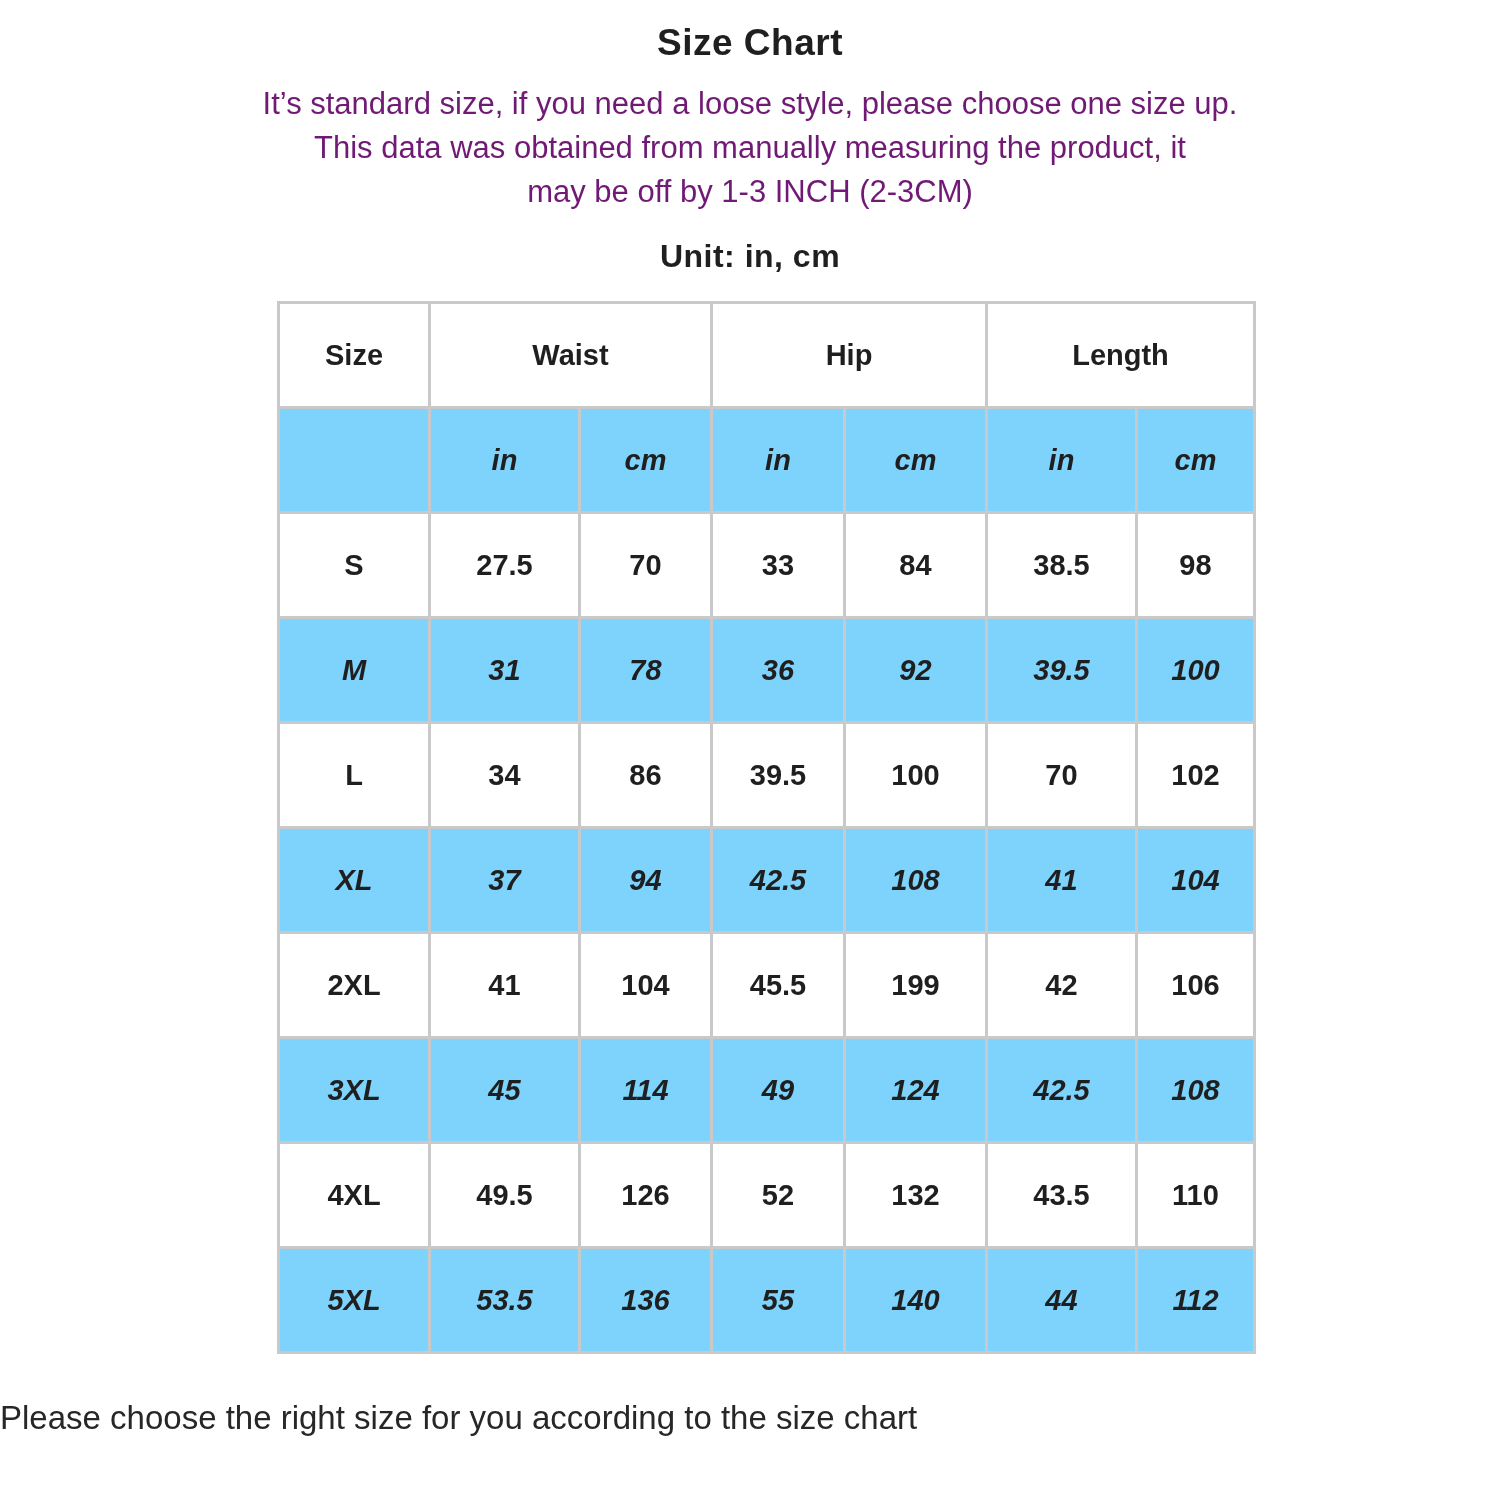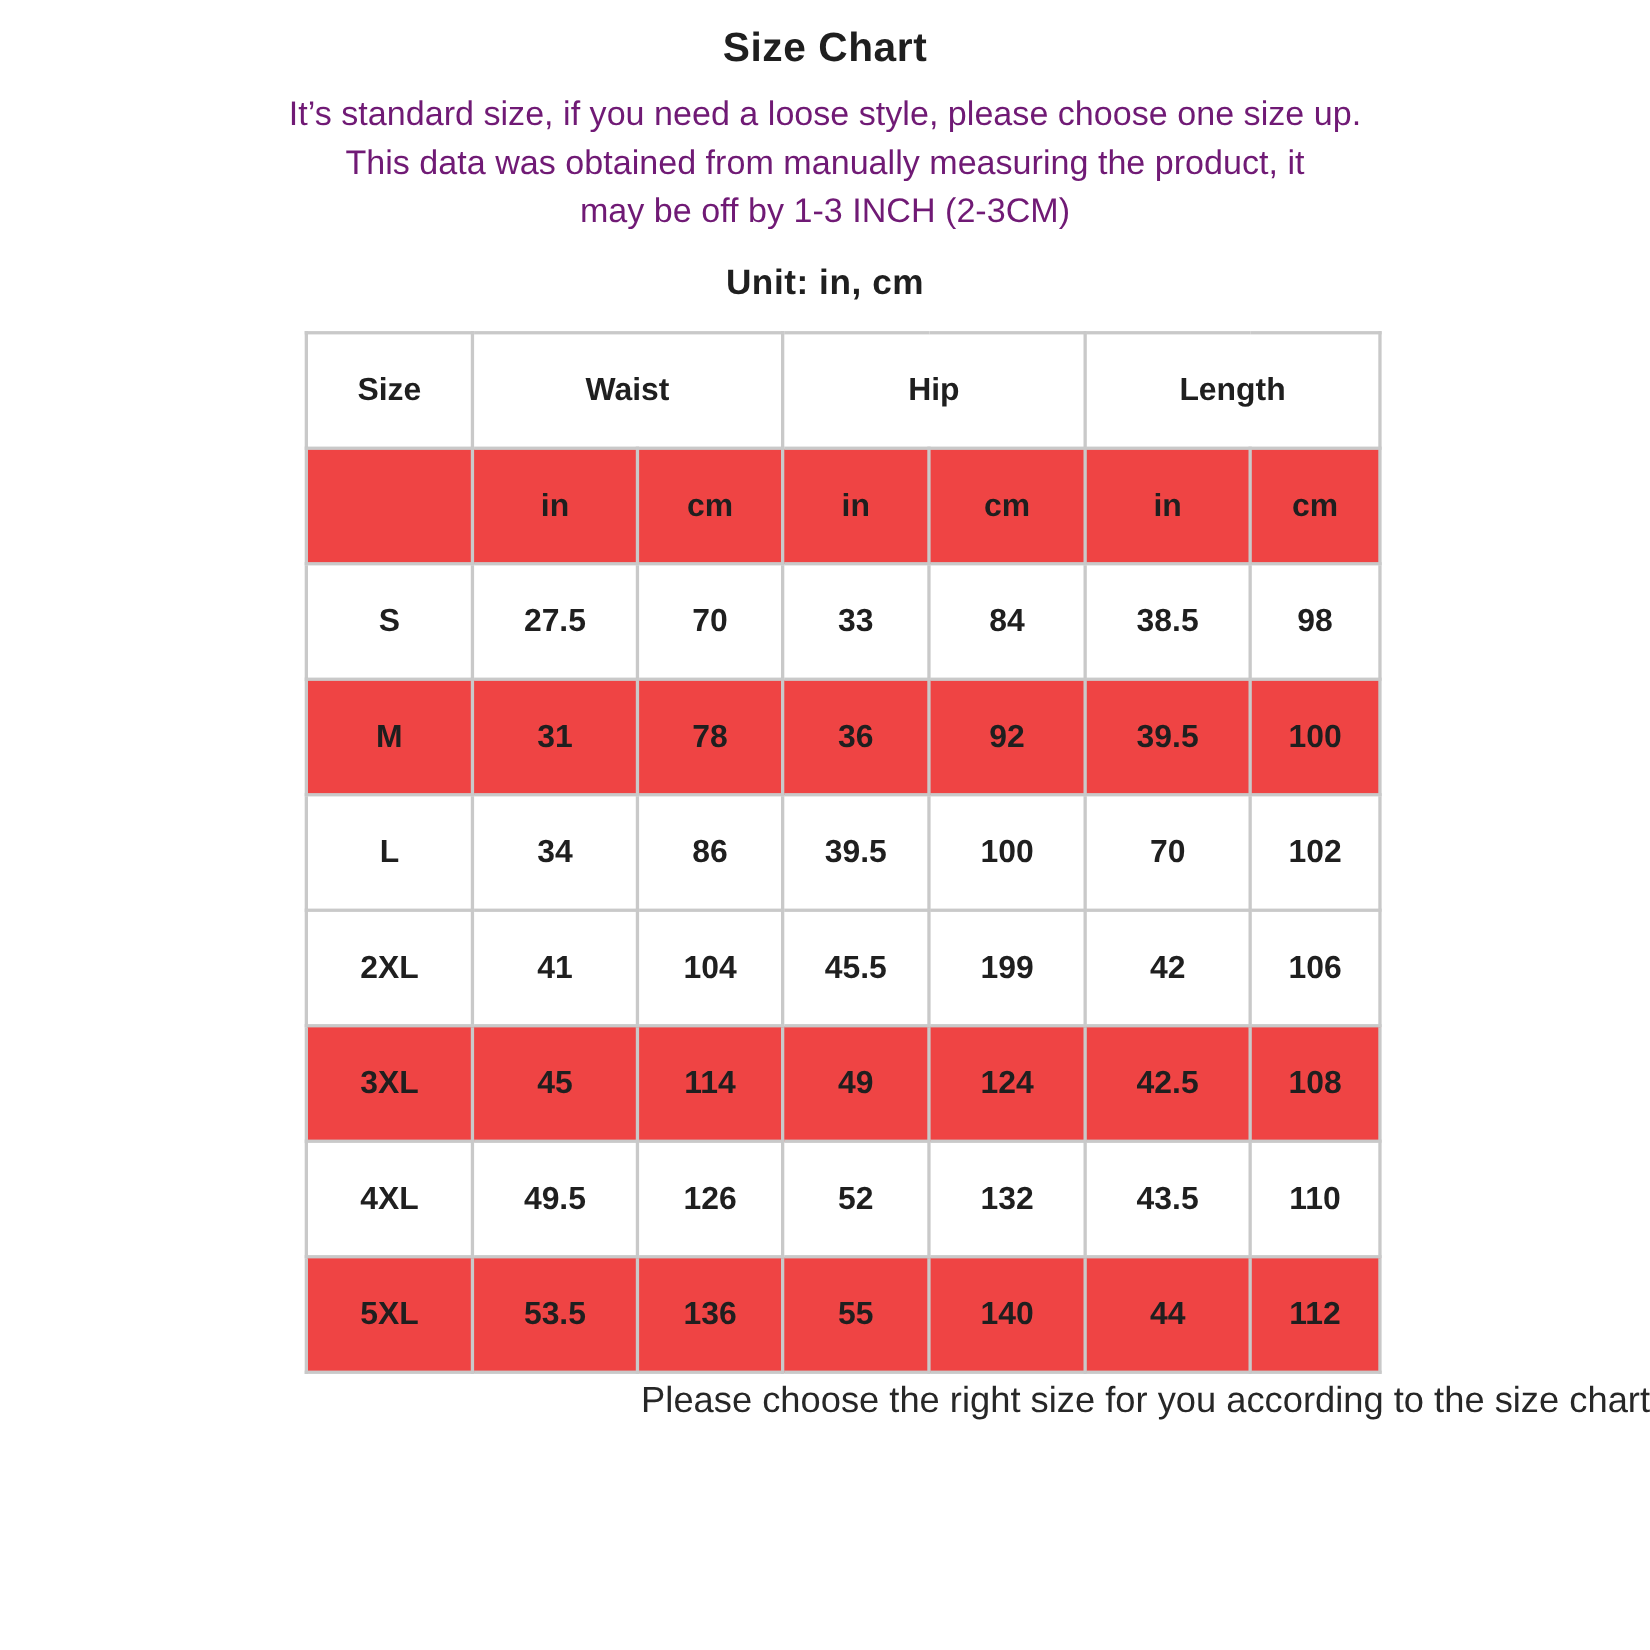--- a/index.html
+++ b/index.html
@@ -49,27 +49,29 @@
     text-align: center;
     vertical-align: middle;
     font-size: 29px;
     font-weight: 600;
     height: 105px;
     padding: 0 4px;
     color: #1f1f1f;
     background: #ffffff;
   }
   tr.alt th, tr.alt td {
-    background: #ef4444;
+    background: #7dd3fc;
+    font-style: italic;
   }
   .page-footer {
-    text-align: right;
+    text-align: left;
     font-size: 33px;
     font-weight: 400;
     line-height: 48px;
+    margin-top: 40px;
     color: #272727;
   }
 </style>
 </head>
 <body>
 
 <div class="page-title">Size Chart</div>
 
 <div class="description">
   <div>It’s standard size, if you need a loose style, please choose one size up.</div>
@@ -125,20 +127,29 @@
   </tr>
   <tr>
     <td>L</td>
     <td>34</td>
     <td>86</td>
     <td>39.5</td>
     <td>100</td>
     <td>70</td>
     <td>102</td>
   </tr>
+  <tr class="alt">
+    <td>XL</td>
+    <td>37</td>
+    <td>94</td>
+    <td>42.5</td>
+    <td>108</td>
+    <td>41</td>
+    <td>104</td>
+  </tr>
   <tr>
     <td>2XL</td>
     <td>41</td>
     <td>104</td>
     <td>45.5</td>
     <td>199</td>
     <td>42</td>
     <td>106</td>
   </tr>
   <tr class="alt">

